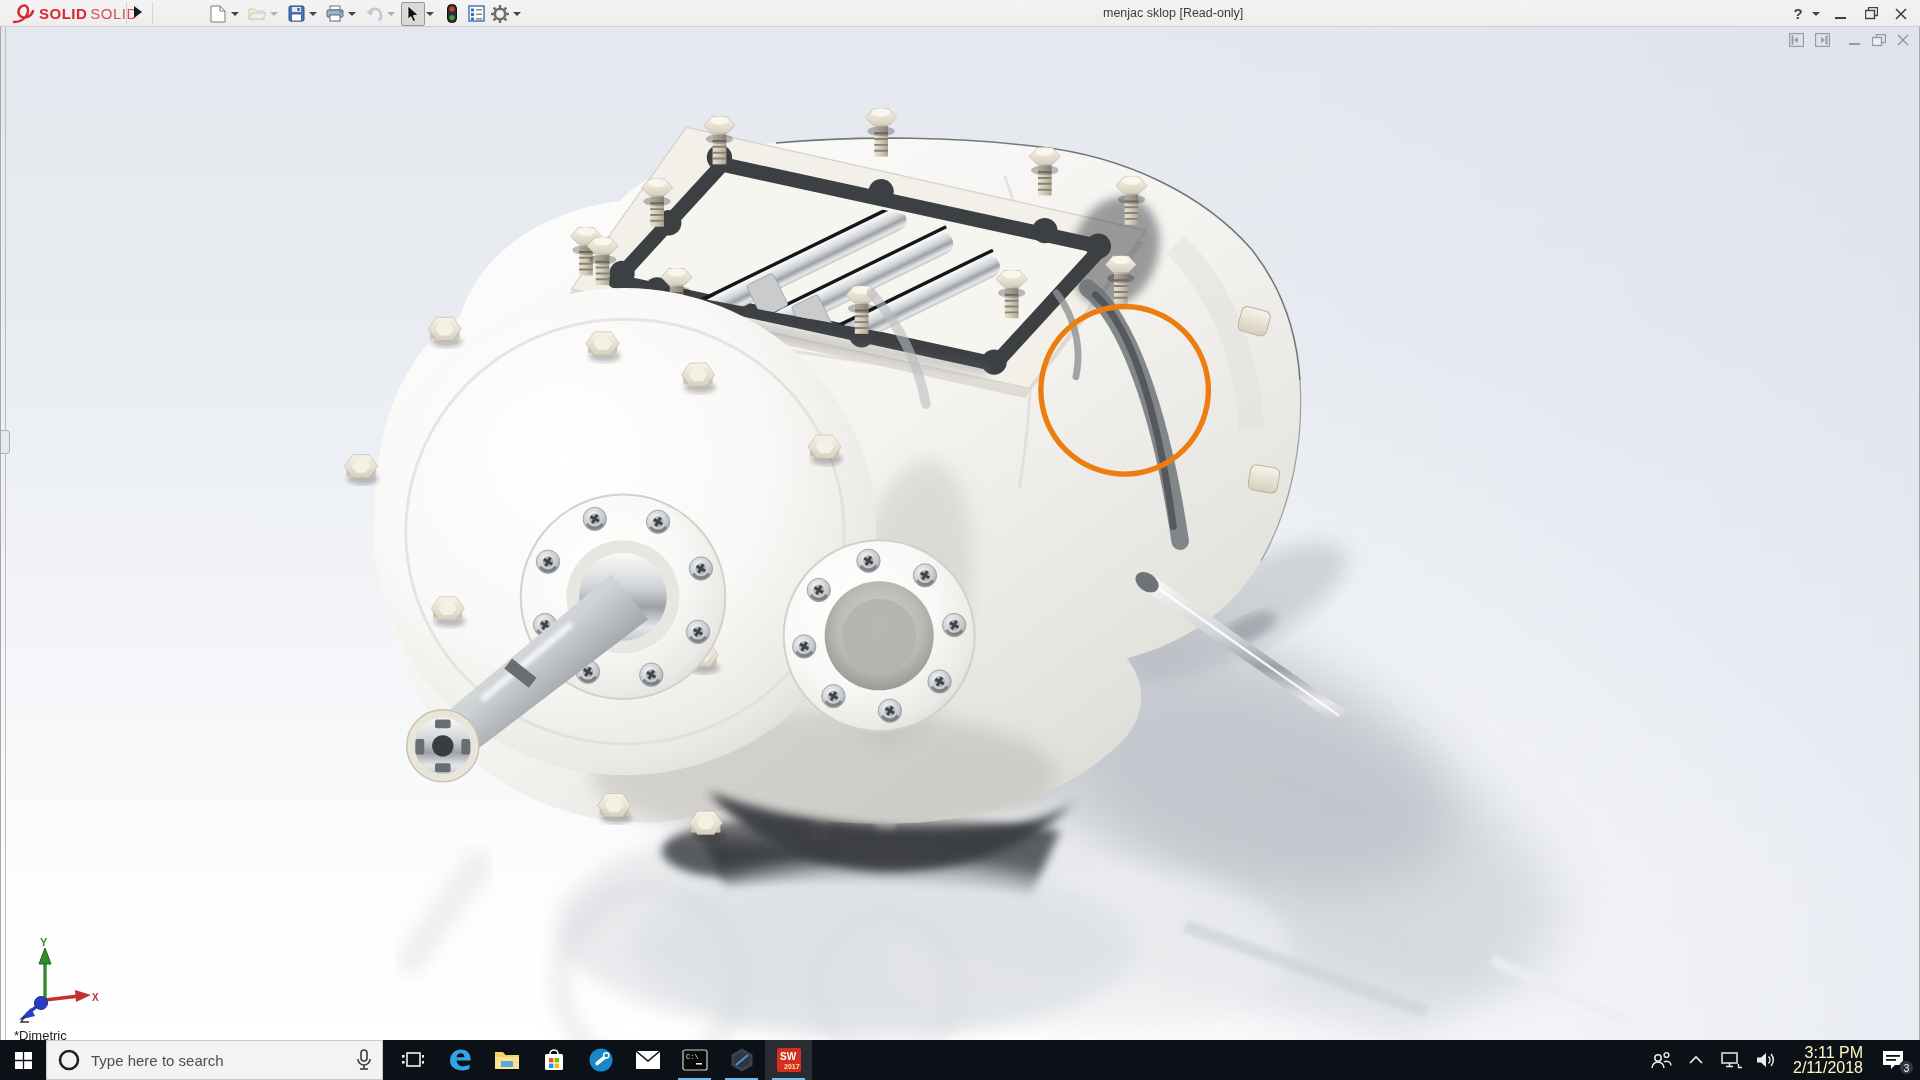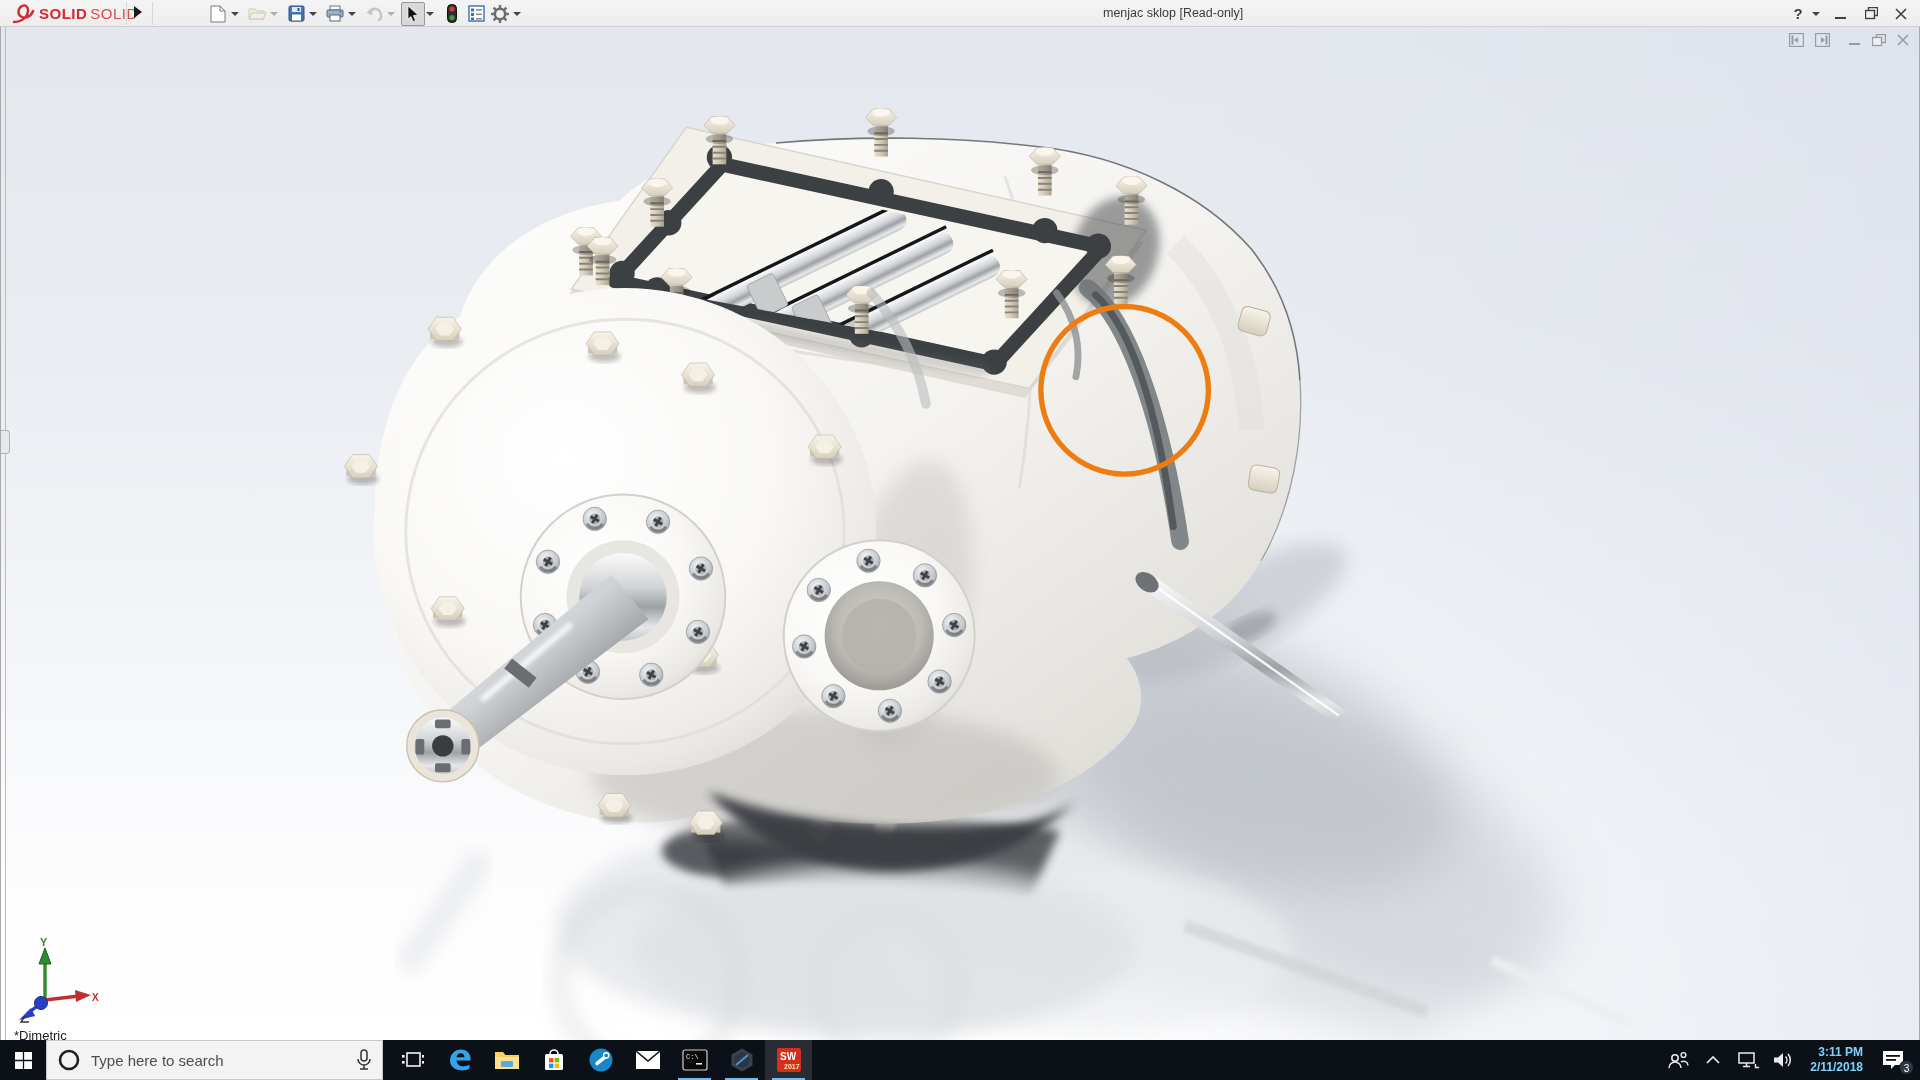--- a/index.html
+++ b/index.html
@@ -51,21 +51,21 @@
     align-items:center; gap:10px; padding:0 10px 0 10px; cursor:text; }
   .search-text { color:#4d4d4d; font-size:15px; flex:1; }
   .task-icons { display:flex; align-items:center; height:40px; margin-left:6px; }
   .ticon { position:relative; width:47px; height:40px; background:transparent; border:none; display:flex;
     align-items:center; justify-content:center; cursor:pointer; }
   .ticon.open::after { content:""; position:absolute; left:7px; right:7px; bottom:0; height:2px; background:#76b9ed; }
   .ticon.fg { background:rgba(255,255,255,.12); }
   .tray { position:absolute; right:0; top:0; height:40px; display:flex; align-items:center; gap:7px; padding-right:10px; }
   .trbtn { background:transparent; border:none; width:28px; height:40px; display:flex; align-items:center;
     justify-content:center; cursor:pointer; }
-  .clock { color:#7dd3fc; font-size:12px; line-height:15px; text-align:right; padding:0 6px; cursor:pointer;font-weight:bold; }
+  .clock { color:#fef9c3; font-size:16px; line-height:15px; text-align:right; padding:0 6px; cursor:pointer; }
   .badge { position:absolute; right:-4px; bottom:5px; width:15px; height:15px; border-radius:50%;
     background:#2e3744; color:#fff; font-size:10px; line-height:15px; text-align:center; border:1px solid #0c1117; }
   .ac-wrap { position:relative; width:34px; height:40px; background:transparent; border:none; cursor:pointer;
     display:flex; align-items:center; justify-content:center; }
 </style>
 </head>
 <body>
 
 <div class="screen">
 

